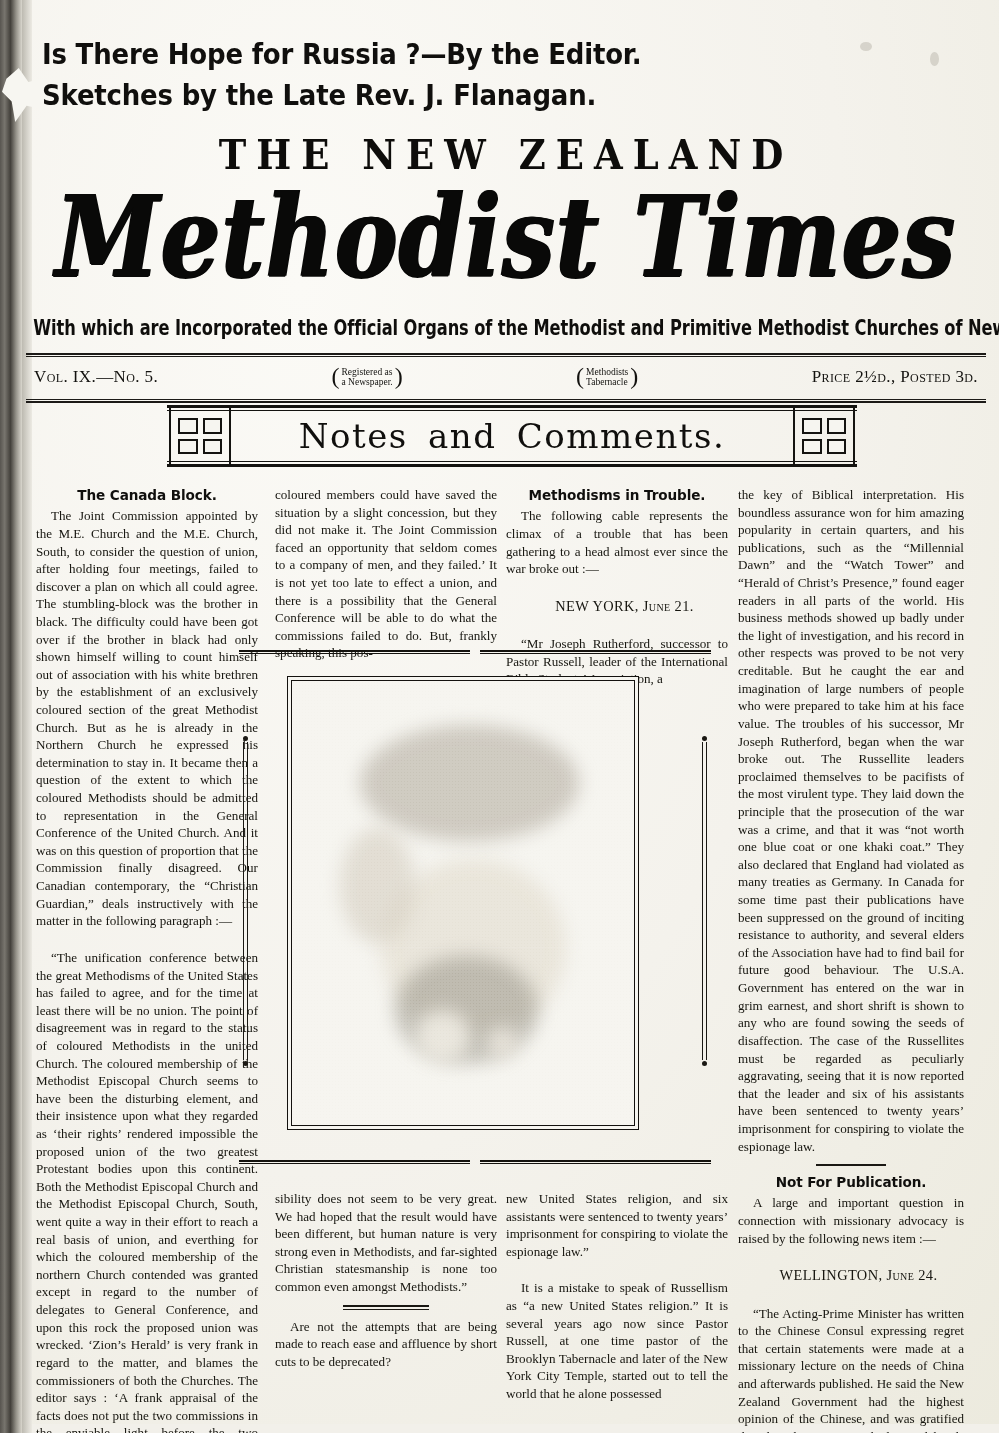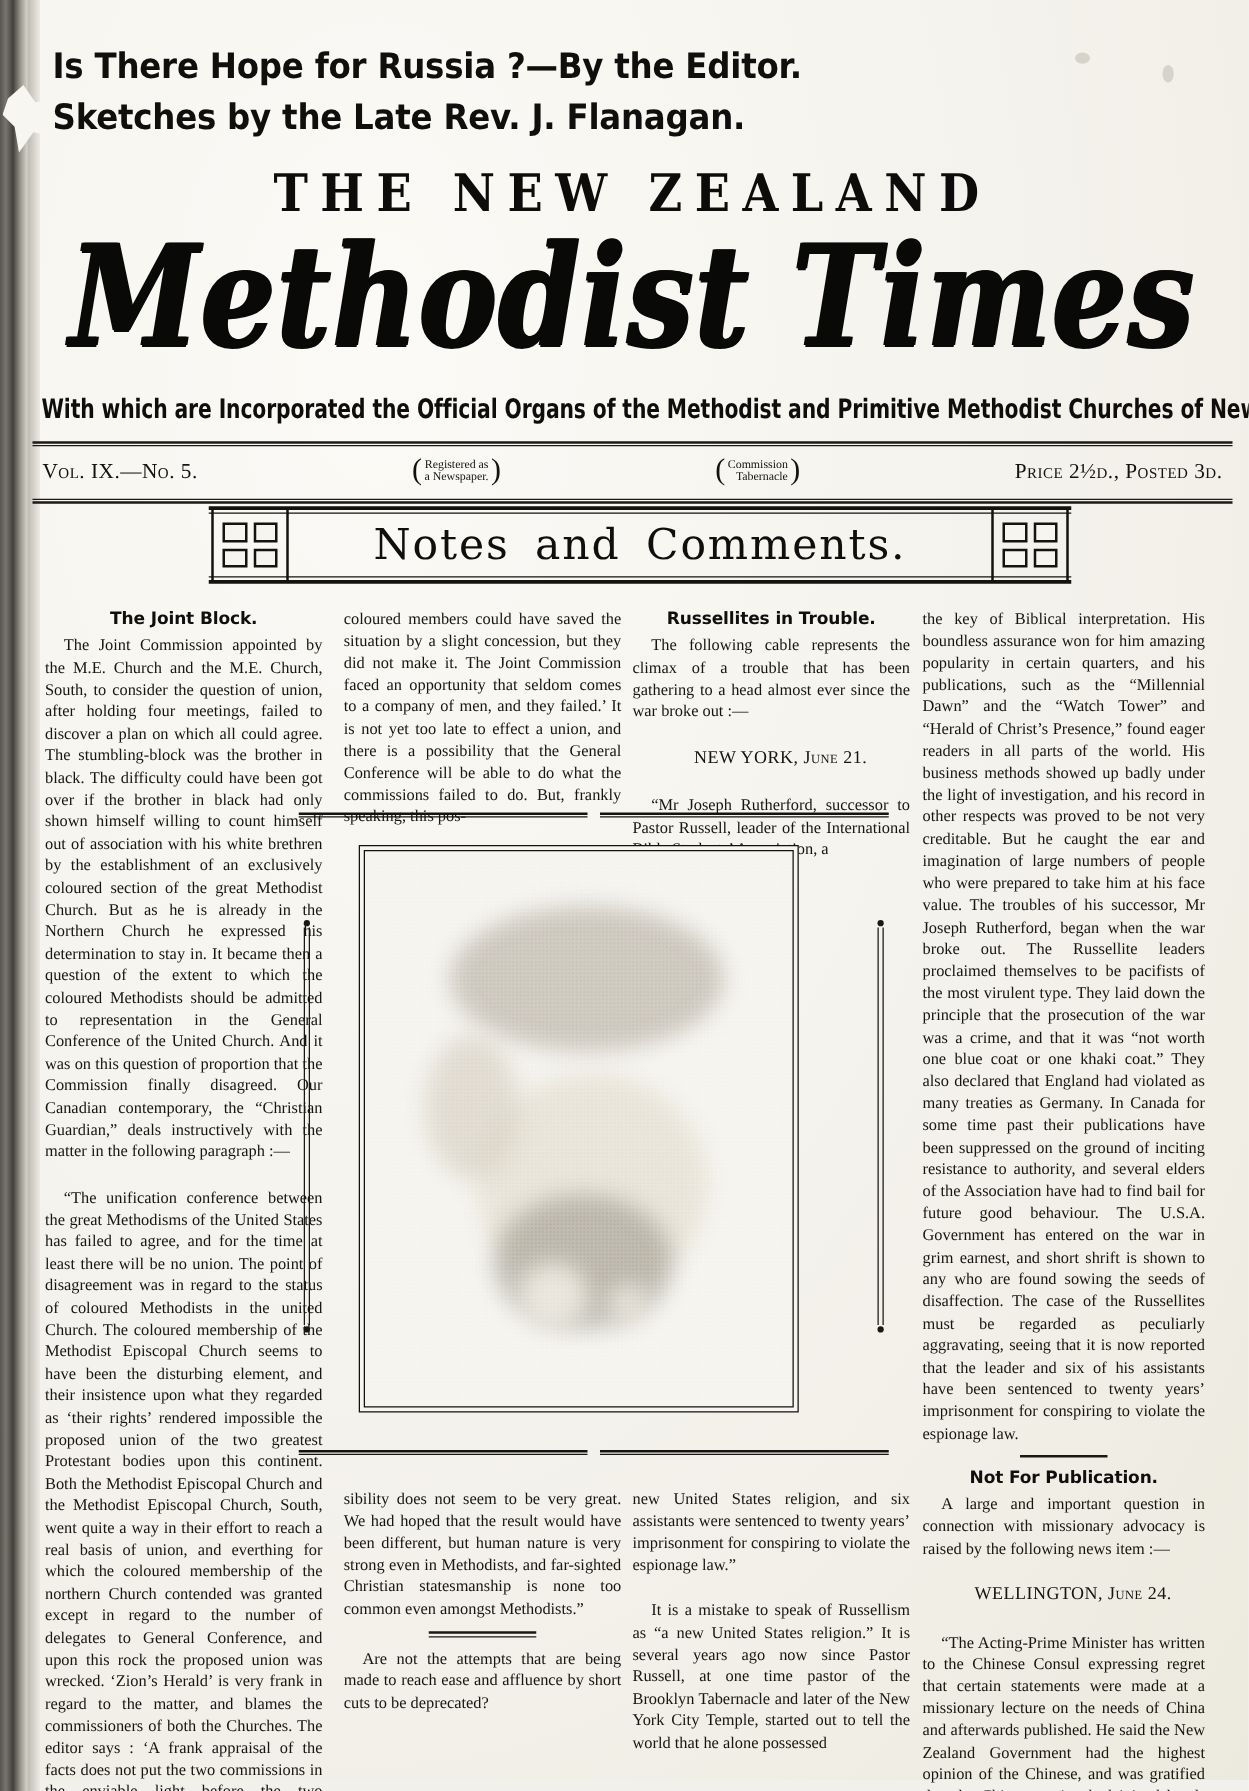--- a/index.html
+++ b/index.html
@@ -114,21 +114,21 @@
     font-size: 17px;
     color: #13120f;
   }
   .imp-smallcaps { font-variant: small-caps; letter-spacing: .4px; }
   .paren-box {
     display: inline-flex; align-items: center;
     font-size: 9.5px; line-height: 1.08;
     font-family: "Liberation Serif", serif;
   }
   .paren-box .pg { font-size: 24px; font-weight: 300; }
-  .paren-box .pt { padding: 0 2px; text-align: right; }
+  .paren-box .pt { padding: 0 2px; text-align: left; }
   .imp-date { font-size: 18px; letter-spacing: .9px; }
 
   
   .banner-wrap {
     position: absolute; left: 167px; top: 405px; width: 690px; height: 62px; text-align: center;
   }
   .banner-outer {
     position: absolute; inset: 0;
     border-top: 3px solid #141310;
     border-bottom: 3px solid #141310;
@@ -309,21 +309,21 @@
           <span>Registered as</span><br>
           <span>a Newspaper.</span>
         </span>
         <span class="pg">)</span>
       </span>
 
 
       <span class="paren-box">
         <span class="pg">(</span>
         <span class="pt">
-          <span>Commission</span><br>
+          <span>Methodists</span><br>
           <span>Tabernacle</span>
         </span>
         <span class="pg">)</span>
       </span>
 
       <span class="imp-smallcaps">Price 2½d., Posted 3d.</span>
     </div>
 
     <div class="rule-double2"></div>
   </div>
@@ -345,31 +345,31 @@
       <i></i>
       <i></i>
       <i></i>
       <i></i>
     </div>
   </div>
 
   <div class="cols">
 
     <div class="col" id="col1">
-      <div class="sec-head">The Joint Block.</div>
+      <div class="sec-head">The Canada Block.</div>
       <p>The Joint Commission appointed by the M.E. Church and the M.E. Church, South, to consider the question of union, after holding four meetings, failed to discover a plan on which all could agree. The stumbling-block was the brother in black. The difficulty could have been got over if the brother in black had only shown himself willing to count himself out of association with his white brethren by the establishment of an exclusively coloured section of the great Methodist Church. But as he is already in the Northern Church he expressed his determination to stay in. It became then a question of the extent to which the coloured Methodists should be admitted to representation in the General Conference of the United Church. And it was on this question of proportion that the Commission finally disagreed. Our Canadian contemporary, the “Christian Guardian,” deals instructively with the matter in the following paragraph :—</p>
       <p>“The unification conference between the great Methodisms of the United States has failed to agree, and for the time at least there will be no union. The point of disagreement was in regard to the status of coloured Methodists in the united Church. The coloured membership of the Methodist Episcopal Church seems to have been the disturbing element, and their insistence upon what they regarded as ‘their rights’ rendered impossible the proposed union of the two greatest Protestant bodies upon this continent. Both the Methodist Episcopal Church and the Methodist Episcopal Church, South, went quite a way in their effort to reach a real basis of union, and everthing for which the coloured membership of the northern Church contended was granted except in regard to the number of delegates to General Conference, and upon this rock the proposed union was wrecked. ‘Zion’s Herald’ is very frank in regard to the matter, and blames the commissioners of both the Churches. The editor says : ‘A frank appraisal of the facts does not put the two commissions in the enviable light before the two Churches and before the world at large that one might wish. Either commission by a little conciliation in a purely incidental matter could have made unification possible, and neither did what it might have done. The</p>
     </div>
 
     <div class="col" id="col2">
       <p class="noind">coloured members could have saved the situation by a slight concession, but they did not make it. The Joint Commission faced an opportunity that seldom comes to a company of men, and they failed.’ It is not yet too late to effect a union, and there is a possibility that the General Conference will be able to do what the commissions failed to do. But, frankly speaking, this pos-</p>
     </div>
 
     <div class="col" id="col3">
-      <div class="sec-head">Russellites in Trouble.</div>
+      <div class="sec-head">Methodisms in Trouble.</div>
       <p>The following cable represents the climax of a trouble that has been gathering to a head almost ever since the war broke out :—</p>
       <p class="dateline">NEW YORK, June 21.</p>
       <p>“Mr Joseph Rutherford, successor to Pastor Russell, leader of the International Bible Students’ Association, a</p>
     </div>
 
     <div class="col" id="col4">
       <p class="noind">the key of Biblical interpretation. His boundless assurance won for him amazing popularity in certain quarters, and his publications, such as the “Millennial Dawn” and the “Watch Tower” and “Herald of Christ’s Presence,” found eager readers in all parts of the world. His business methods showed up badly under the light of investigation, and his record in other respects was proved to be not very creditable. But he caught the ear and imagination of large numbers of people who were prepared to take him at his face value. The troubles of his successor, Mr Joseph Rutherford, began when the war broke out. The Russellite leaders proclaimed themselves to be pacifists of the most virulent type. They laid down the principle that the prosecution of the war was a crime, and that it was “not worth one blue coat or one khaki coat.” They also declared that England had violated as many treaties as Germany. In Canada for some time past their publications have been suppressed on the ground of inciting resistance to authority, and several elders of the Association have had to find bail for future good behaviour. The U.S.A. Government has entered on the war in grim earnest, and short shrift is shown to any who are found sowing the seeds of disaffection. The case of the Russellites must be regarded as peculiarly aggravating, seeing that it is now reported that the leader and six of his assistants have been sentenced to twenty years’ imprisonment for conspiring to violate the espionage law.</p>
       <div class="thin-rule"></div>
       <div class="sec-head">Not For Publication.</div>
       <p>A large and important question in connection with missionary advocacy is raised by the following news item :—</p>

